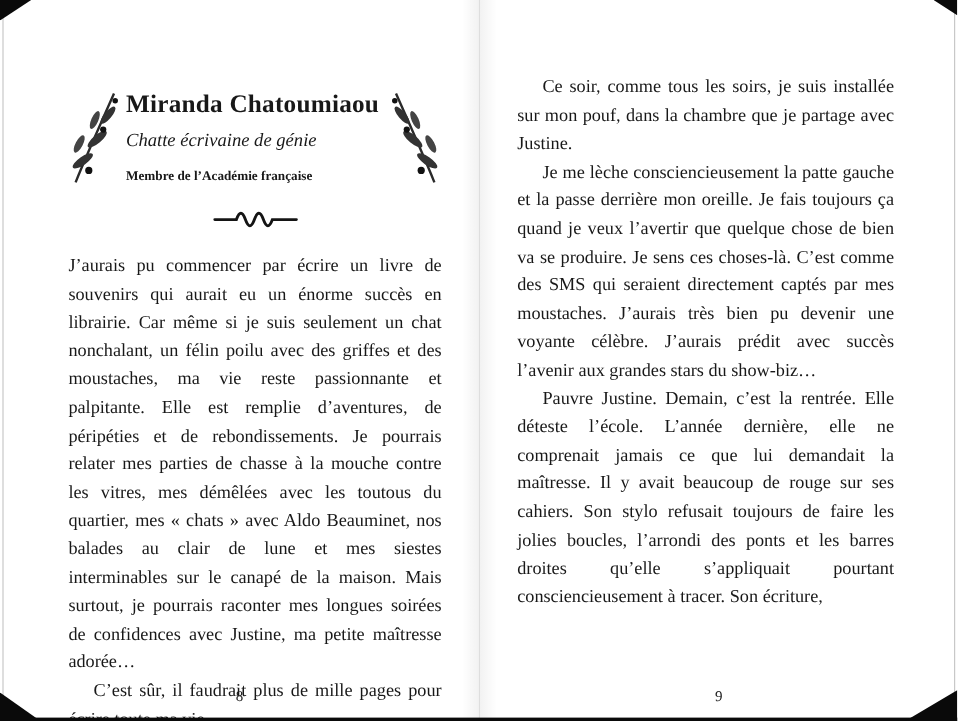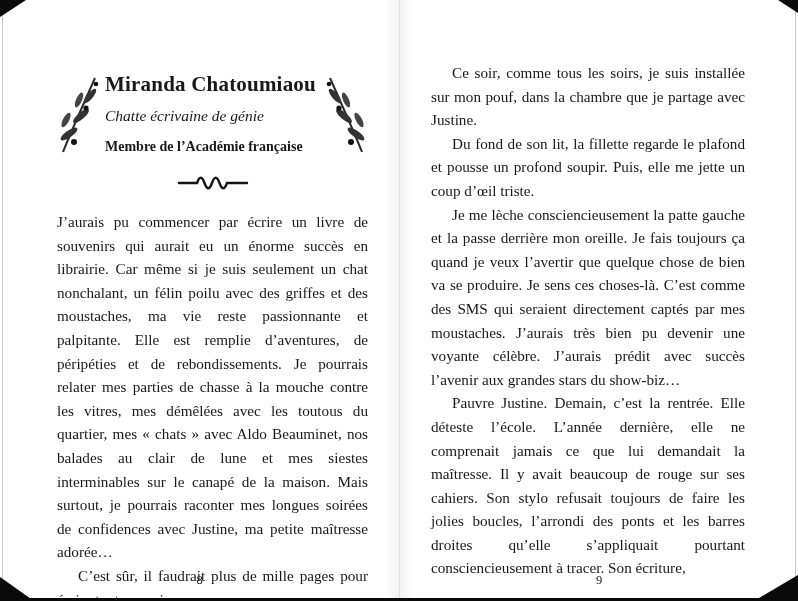--- a/index.html
+++ b/index.html
@@ -41,21 +41,21 @@
     display: flex; align-items: center; justify-content: center;
     gap: 4px;
   }
   .branch { width: 44px; height: 86px; flex: 0 0 auto; }
   .branch svg { width: 100%; height: 100%; display: block; }
   .branch.mirror svg { transform: scaleX(-1); }
 
   .chapter-header-text { text-align: left; width: 218px; }
   .chapter-title { font-size: 21px; font-weight: bold; letter-spacing: .2px; white-space: nowrap; }
   .chapter-subtitle { font-style: italic; font-size: 15.5px; margin-top: 10px; font-family: Liberation Serif, serif; }
-  .chapter-affiliation { font-weight: bold; font-size: 14px; margin-top: 14px; }
+  .chapter-affiliation { font-weight: bold; font-size: 11px; margin-top: 14px; }
 
   .divider { text-align: center; margin-top: 19px; height: 16px; }
   .divider svg { display: inline-block; }
 
   .body-text { margin-top: 19px; font-size: 15.2px; line-height: 23.6px; text-align: justify; }
   .page-right .body-text { margin-top: 0; }
   .body-text p { margin: 0; }
   .body-text p.indent { text-indent: 21px; }
 
   .page-number {
@@ -121,21 +121,20 @@
 
       <div class="page-number">8</div>
 
       <div class="gutter-shade-l"></div>
     </div>
 
     <div class="page page-right">
 
       <div class="body-text">
         <p class="indent">Ce soir, comme tous les soirs, je suis installée sur mon pouf, dans la chambre que je partage avec Justine.</p>
-        <p class="indent">Du fond de son lit, la fillette regarde le plafond et pousse un profond soupir. Puis, elle me jette un coup d’œil triste.</p>
         <p class="indent">Je me lèche consciencieusement la patte gauche et la passe derrière mon oreille. Je fais toujours ça quand je veux l’avertir que quelque chose de bien va se produire. Je sens ces choses-là. C’est comme des SMS qui seraient directement captés par mes moustaches. J’aurais très bien pu devenir une voyante célèbre. J’aurais prédit avec succès l’avenir aux grandes stars du show-biz…</p>
         <p class="indent">Pauvre Justine. Demain, c’est la rentrée. Elle déteste l’école. L’année dernière, elle ne comprenait jamais ce que lui demandait la maîtresse. Il y avait beaucoup de rouge sur ses cahiers. Son stylo refusait toujours de faire les jolies boucles, l’arrondi des ponts et les barres droites qu’elle s’appliquait pourtant consciencieusement à tracer. Son écriture,</p>
       </div>
 
       <div class="page-number">9</div>
 
       <div class="gutter-shade-r"></div>
     </div>
 
   </div>

